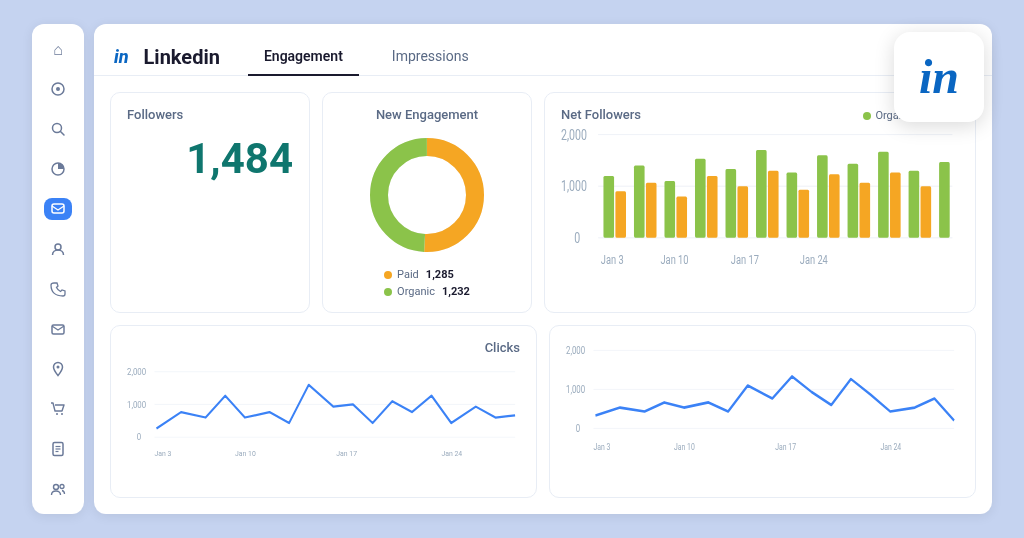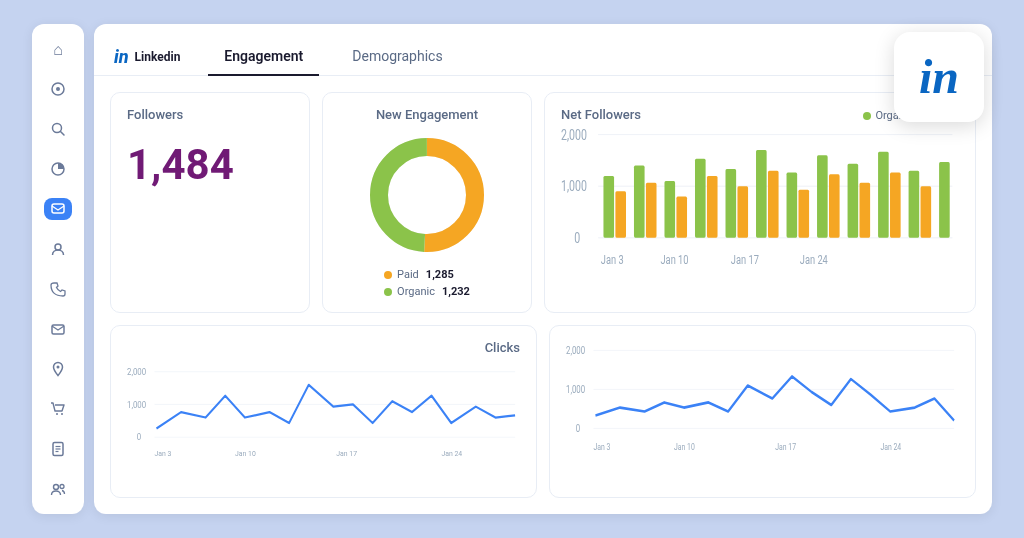--- a/index.html
+++ b/index.html
@@ -72,22 +72,23 @@
       gap: 6px;
     }
     .logo-in {
       color: #0a66c2;
       font-weight: 800;
       font-size: 18px;
       font-style: italic;
     }
     .logo-text {
       font-weight: 700;
-      font-size: 12px;
+      font-size: 20px;
       color: #1a1a2e;
+      margin-left: 9px;
     }
     .tabs {
       display: flex;
       gap: 17px;
     }
     .tab {
       padding: 10px 16px;
       font-size: 14px;
       color: #5a6a85;
       cursor: pointer;
@@ -128,22 +129,23 @@
       color: #5a6a85;
       margin-bottom: 8px;
     }
     
     .card-followers {
       flex: 0 0 200px;
     }
     .followers-number {
       font-size: 42px;
       font-weight: 700;
-      color: #701a75;
-      margin-top: 10px;
+      color: #0f766e;
+      margin-top: 4px;
+      text-align: right;
     }
     
     .card-new-followers {
       flex: 0 0 210px;
       align-items: center;
     }
     .donut-wrap {
       position: relative;
       width: 130px;
       height: 130px;
@@ -302,21 +304,21 @@
 
   <div class="main">
 
     <div class="header">
       <div class="logo-area">
         <span class="logo-in">in</span>
         <span class="logo-text">Linkedin</span>
       </div>
       <div class="tabs">
         <div class="tab active">Engagement</div>
-        <div class="tab">Demographics</div>
+        <div class="tab">Impressions</div>
       </div>
     </div>
 
     <div class="content">
 
       <div class="row">
 
         <div class="card card-followers">
           <div class="card-title">Followers</div>
           <div class="followers-number">1,484</div>

